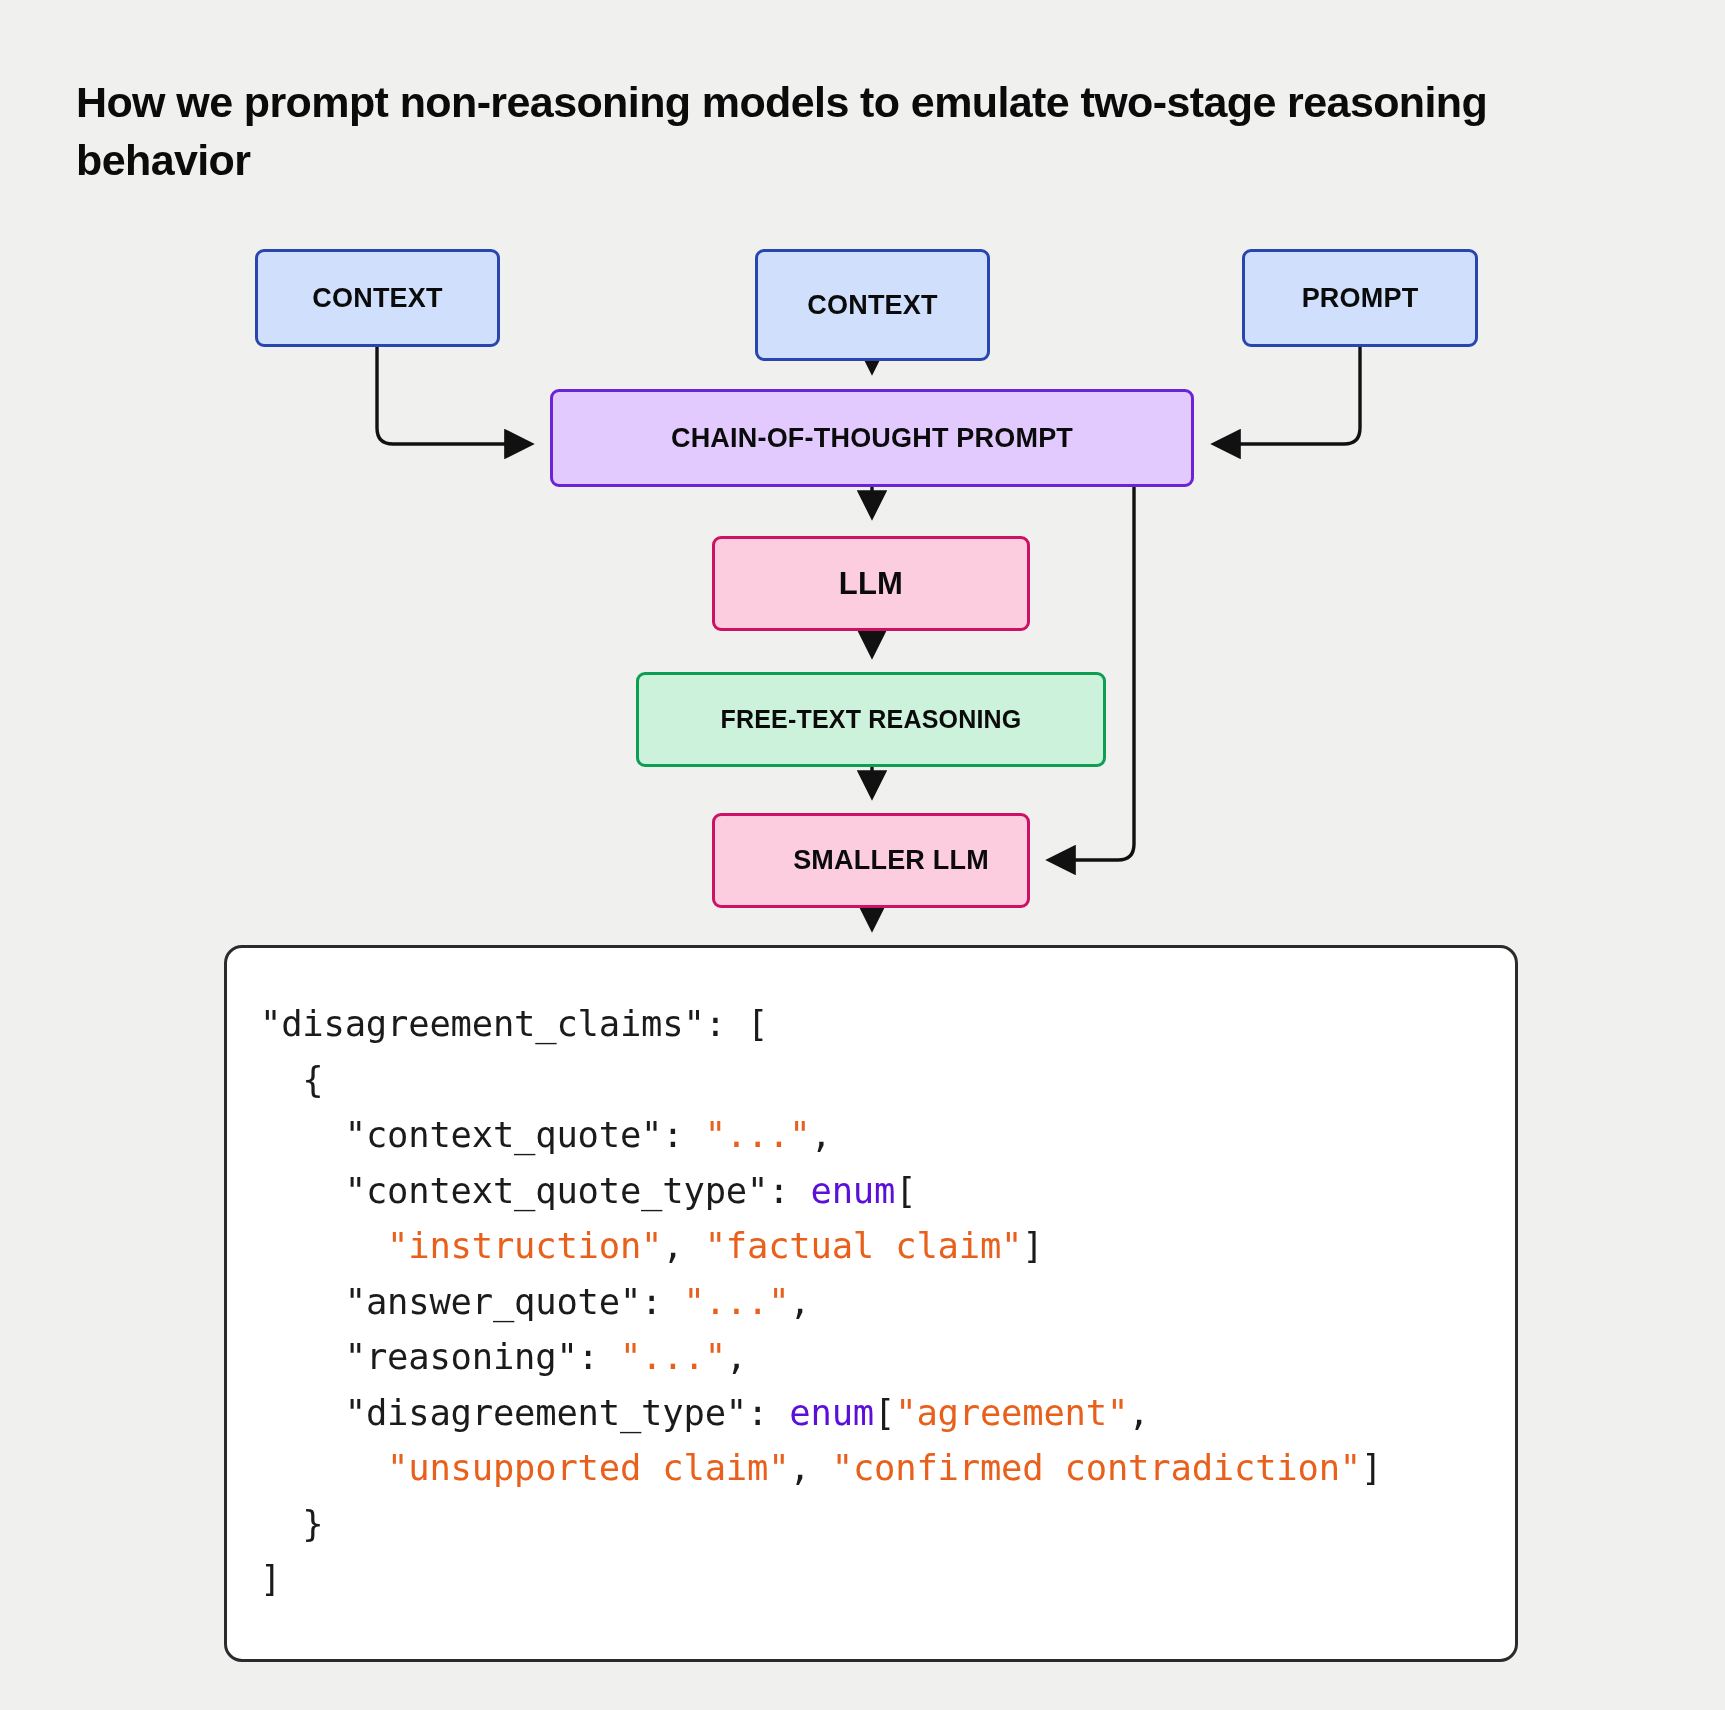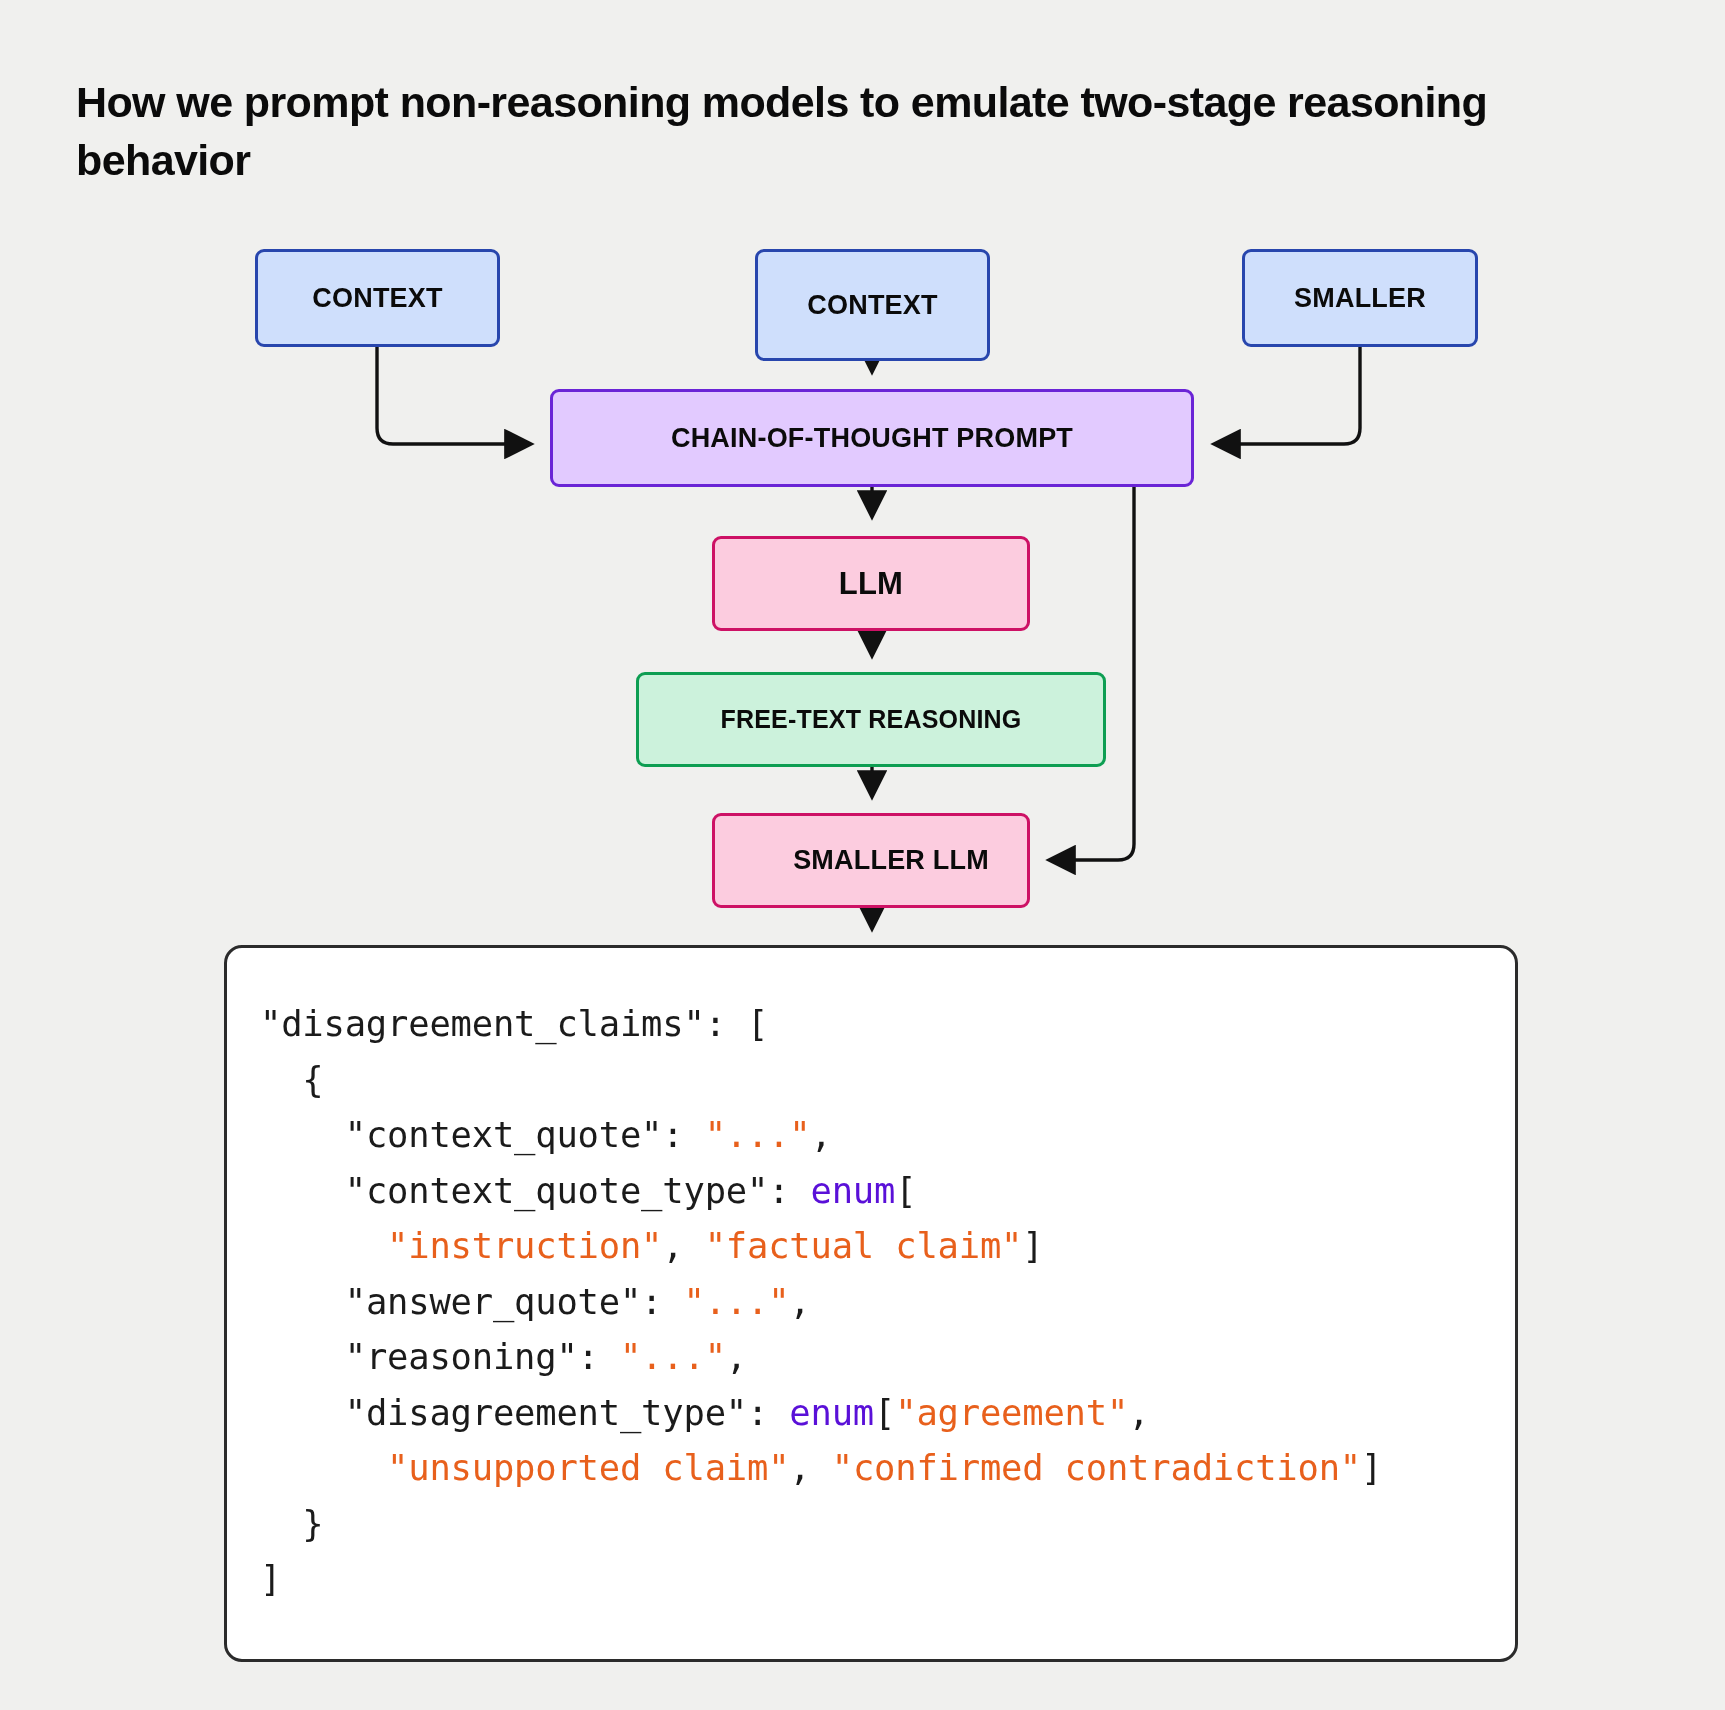--- a/index.html
+++ b/index.html
@@ -112,21 +112,21 @@
 
       <path d="M872,767 L872,796" fill="none" stroke="#111111" stroke-width="3.4" marker-end="url(#ah)"></path>
 
       <path d="M1134,487 L1134,844 Q1134,860 1118,860 L1050,860" fill="none" stroke="#111111" stroke-width="3.4" marker-end="url(#ah)"></path>
 
       <path d="M872,908 L872,928" fill="none" stroke="#111111" stroke-width="3.4" marker-end="url(#ah)"></path>
     </svg>
 
     <div class="node blue" id="n-question" style="background: rgb(207, 223, 252); border-color: rgb(40, 70, 173);">CONTEXT</div>
     <div class="node blue" id="n-context" style="background: rgb(207, 223, 252); border-color: rgb(40, 70, 173);">CONTEXT</div>
-    <div class="node blue" id="n-answer" style="background: rgb(207, 223, 252); border-color: rgb(40, 70, 173);">SMALLER</div>
+    <div class="node blue" id="n-answer" style="background: rgb(207, 223, 252); border-color: rgb(40, 70, 173);">PROMPT</div>
     <div class="node purple" id="n-cot" style="background: rgb(226, 202, 255); border-color: rgb(106, 36, 214); text-align: center;">CHAIN-OF-THOUGHT PROMPT</div>
     <div class="node pink" id="n-llm" style="background: rgb(252, 204, 223); border-color: rgb(205, 17, 101);">LLM</div>
     <div class="node green" id="n-free" style="background: rgb(204, 242, 220); border-color: rgb(13, 158, 82);">FREE-TEXT REASONING</div>
     <div class="node pink" id="n-small" style="background: rgb(252, 204, 223); border-color: rgb(205, 17, 101);">SMALLER LLM</div>
 
   </div>
 
   <div id="code-panel" style="background: rgb(255, 255, 255); border-color: rgb(43, 43, 43);">
     <div id="code-body"><div><span></span><span class="tok-pl" style="color: rgb(27, 27, 27);">"disagreement_claims": [</span></div><div><span>  </span><span class="tok-pl" style="color: rgb(27, 27, 27);">{</span></div><div><span>    </span><span class="tok-pl" style="color: rgb(27, 27, 27);">"context_quote": </span><span class="tok-str" style="color: rgb(232, 96, 28);">"..."</span><span class="tok-pl" style="color: rgb(27, 27, 27);">,</span></div><div><span>    </span><span class="tok-pl" style="color: rgb(27, 27, 27);">"context_quote_type": </span><span class="tok-kw" style="color: rgb(90, 16, 216);">enum</span><span class="tok-pl" style="color: rgb(27, 27, 27);">[</span></div><div><span>      </span><span class="tok-str" style="color: rgb(232, 96, 28);">"instruction"</span><span class="tok-pl" style="color: rgb(27, 27, 27);">, </span><span class="tok-str" style="color: rgb(232, 96, 28);">"factual claim"</span><span class="tok-pl" style="color: rgb(27, 27, 27);">]</span></div><div><span>    </span><span class="tok-pl" style="color: rgb(27, 27, 27);">"answer_quote": </span><span class="tok-str" style="color: rgb(232, 96, 28);">"..."</span><span class="tok-pl" style="color: rgb(27, 27, 27);">,</span></div><div><span>    </span><span class="tok-pl" style="color: rgb(27, 27, 27);">"reasoning": </span><span class="tok-str" style="color: rgb(232, 96, 28);">"..."</span><span class="tok-pl" style="color: rgb(27, 27, 27);">,</span></div><div><span>    </span><span class="tok-pl" style="color: rgb(27, 27, 27);">"disagreement_type": </span><span class="tok-kw" style="color: rgb(90, 16, 216);">enum</span><span class="tok-pl" style="color: rgb(27, 27, 27);">[</span><span class="tok-str" style="color: rgb(232, 96, 28);">"agreement"</span><span class="tok-pl" style="color: rgb(27, 27, 27);">,</span></div><div><span>      </span><span class="tok-str" style="color: rgb(232, 96, 28);">"unsupported claim"</span><span class="tok-pl" style="color: rgb(27, 27, 27);">, </span><span class="tok-str" style="color: rgb(232, 96, 28);">"confirmed contradiction"</span><span class="tok-pl" style="color: rgb(27, 27, 27);">]</span></div><div><span>  </span><span class="tok-pl" style="color: rgb(27, 27, 27);">}</span></div><div><span></span><span class="tok-pl" style="color: rgb(27, 27, 27);">]</span></div></div>
   </div>

